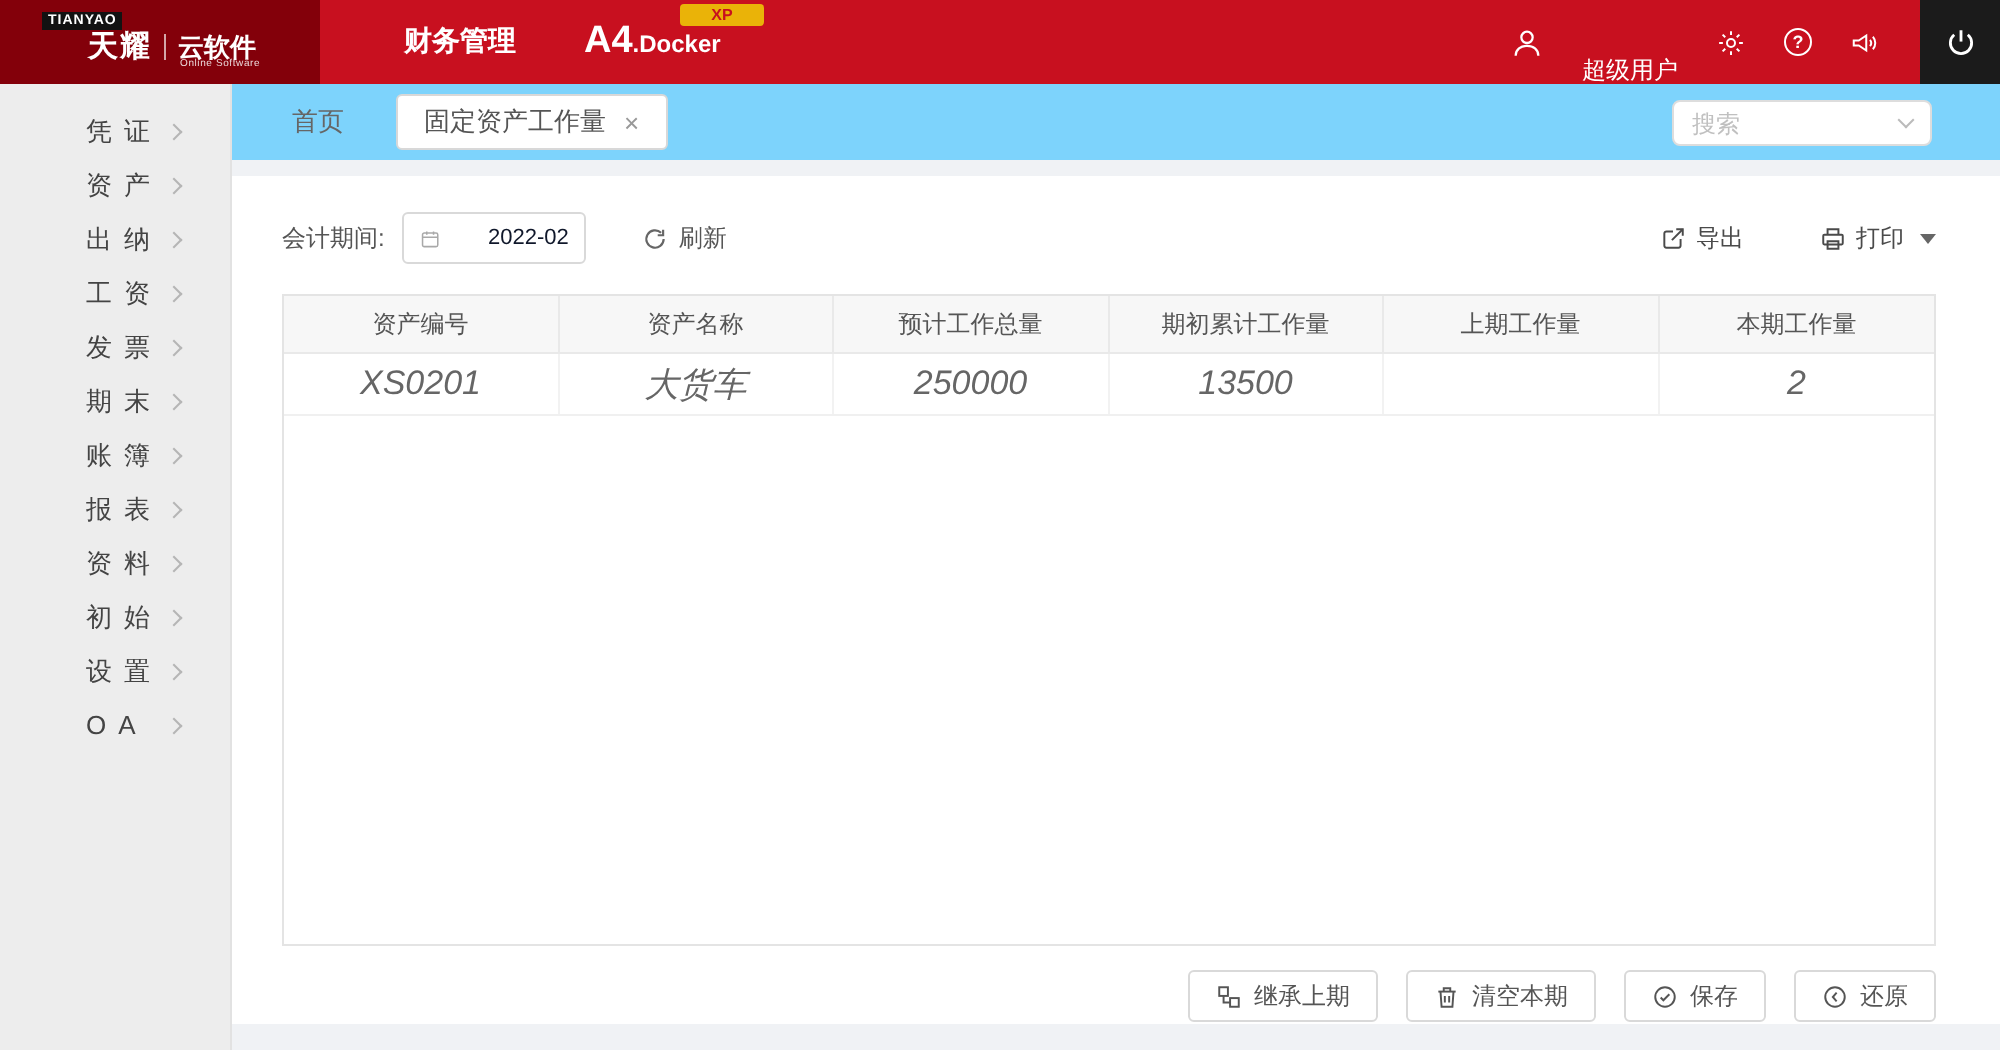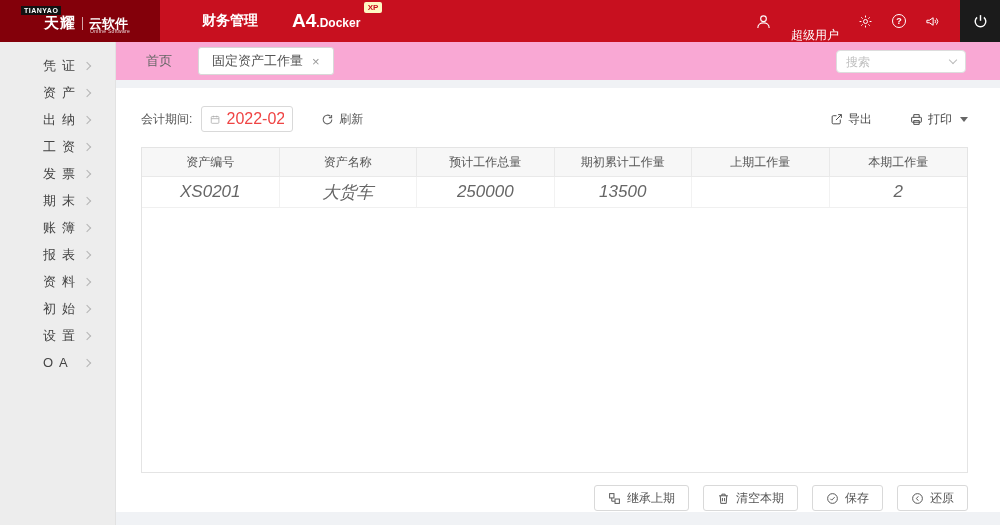--- a/index.html
+++ b/index.html
@@ -14,54 +14,54 @@
   .brand1 { font-size:15px; font-weight:bold; letter-spacing:1px; }
   .logo-divider { width:1px; height:13px; background:rgba(255,255,255,.65); margin:0 6px; }
   .brand2-wrap { position:relative; }
   .brand2 { font-size:13px; font-weight:bold; }
   .logo-sub { position:absolute; left:1px; top:14px; font-size:5px; opacity:.85; white-space:nowrap; letter-spacing:.3px; }
   .header-main { flex:1; background:#c8101f; display:flex; align-items:center; padding-left:42px; }
   .module-title { color:#fff; font-size:14px; font-weight:bold; cursor:pointer; }
   .product { position:relative; display:flex; align-items:baseline; color:#fff; margin-left:34px; margin-right:30px; }
   .product-a4 { font-size:19px; font-weight:bold; }
   .product-suffix { font-size:12px; font-weight:bold; }
-  .product-badge { position:absolute; top:-8px; right:-22px; background:#fef9c3; color:#c8101f; font-size:8px; font-weight:bold; padding:1px 4px; border-radius:2px; }
+  .product-badge { position:absolute; top:-8px; right:-22px; background:#eab308; color:#c8101f; font-size:8px; font-weight:bold; padding:1px 16px; border-radius:2px; }
   .header-right { margin-left:auto; display:flex; align-items:center; gap:19px; padding-right:20px; }
   .header-right svg { display:block; }
   .username { color:#fff; font-size:12px; cursor:pointer;margin-top:28px; }
   .hicon { cursor:pointer; display:flex; align-items:center; }
   .help-circle { width:14px; height:14px; border:1.3px solid #fff; border-radius:50%; color:#fff; font-size:9px; font-weight:bold; display:flex; align-items:center; justify-content:center; }
   .power { width:40px; height:42px; background:#1b1b1b; display:flex; align-items:center; justify-content:center; cursor:pointer; flex-shrink:0; }
 
   
   .app-body { flex:1; display:flex; overflow:hidden; }
   .sidebar { width:116px; background:#ededed; border-right:1px solid #e2e2e2; padding-top:10px; flex-shrink:0; }
   .side-item { height:27px; display:flex; align-items:center; justify-content:space-between; padding:0 25px 0 43px; cursor:pointer; }
   .side-label { font-size:13px; color:#444; letter-spacing:6px; white-space:nowrap; }
   .chev-right { width:6px; height:6px; border-top:1.5px solid #b5b5b5; border-right:1.5px solid #b5b5b5; transform:rotate(45deg); flex-shrink:0; }
 
   .content { flex:1; display:flex; flex-direction:column; overflow:hidden; }
 
   
-  .tabbar { height:38px; background:#f9a8d4; display:flex; align-items:center; padding-left:30px; position:relative; flex-shrink:0; }
+  .tabbar { height:38px; background:#7dd3fc; display:flex; align-items:center; padding-left:30px; position:relative; flex-shrink:0; }
   .tab-home { font-size:13px; color:#666; cursor:pointer; }
   .tab-active { margin-left:26px; display:flex; align-items:center; gap:9px; border:1px solid #d8d8d8; border-radius:3px; padding:4px 13px; background:#fff; cursor:pointer; }
   .tab-active-label { font-size:13px; color:#555; }
   .tab-close { font-size:13px; color:#999; cursor:pointer; line-height:1; }
   .search-box { position:absolute; right:34px; top:8px; width:130px; height:23px; border:1px solid #ddd; border-radius:4px; background:#fff; display:flex; align-items:center; padding:0 9px; }
   .search-box input { flex:1; border:none; outline:none; font-size:12px; color:#333; background:transparent; min-width:0; font-family:inherit; }
   .search-box input::placeholder { color:#c0c0c0; }
   .chev-down { width:6px; height:6px; border-right:1.3px solid #bbb; border-bottom:1.3px solid #bbb; transform:rotate(45deg); margin-top:-3px; flex-shrink:0; }
 
   
   .panel { background:#fff; margin-top:8px; margin-bottom:13px; flex:1; padding:16px 32px 0 25px; display:flex; flex-direction:column; overflow:hidden; }
   .toolbar { height:30px; display:flex; align-items:center; flex-shrink:0; }
   .period-label { font-size:12px; color:#555; margin-right:9px; }
   .date-box { width:92px; height:26px; border:1px solid #d9d9d9; border-radius:3px; display:flex; align-items:center; gap:6px; padding:0 8px; background:#fff; }
-  .date-box input { border:none; outline:none; width:100%; font-size:16px; color:#ef4444; font-family:inherit; }
+  .date-box input { border:none; outline:none; width:100%; font-size:11px; color:#0f172a; font-family:inherit;text-align:right; }
   .refresh { display:flex; align-items:center; gap:5px; margin-left:28px; cursor:pointer; font-size:12px; color:#555; }
   .tool-spacer { flex:1; }
   .tool-link { display:flex; align-items:center; gap:5px; cursor:pointer; font-size:12px; color:#4a4a4a; }
   .tool-link + .tool-link { margin-left:38px; }
   .caret-down { width:0; height:0; border-left:4px solid transparent; border-right:4px solid transparent; border-top:5px solid #666; margin-left:3px; }
 
   
   .table-wrap { margin-top:13px; border:1px solid #e4e4e4; background:#fff; height:326px; flex-shrink:0; overflow:hidden; }
   .thead { display:grid; grid-template-columns:repeat(6,1fr); background:#f7f7f7; border-bottom:1px solid #e9e9e9; height:29px; }
   .thead .cell { display:flex; align-items:center; justify-content:center; font-size:12px; color:#555; border-right:1px solid #e9e9e9; }

